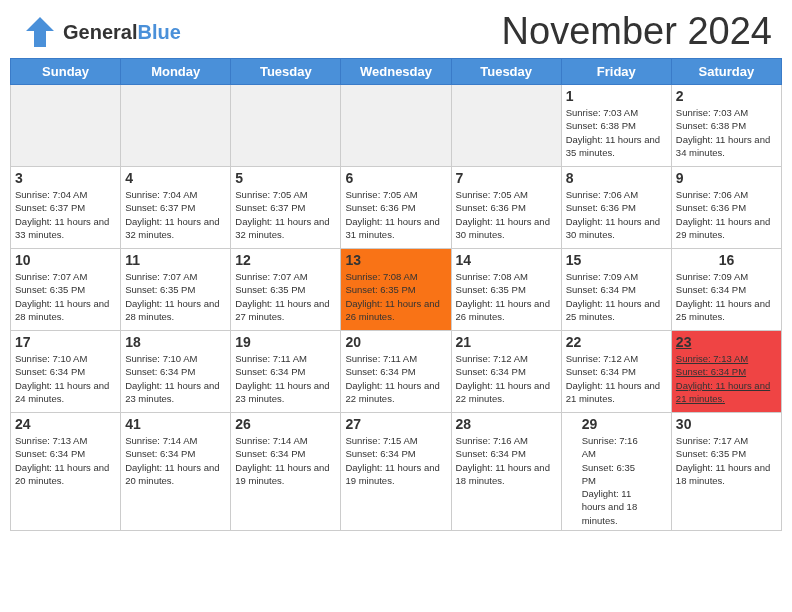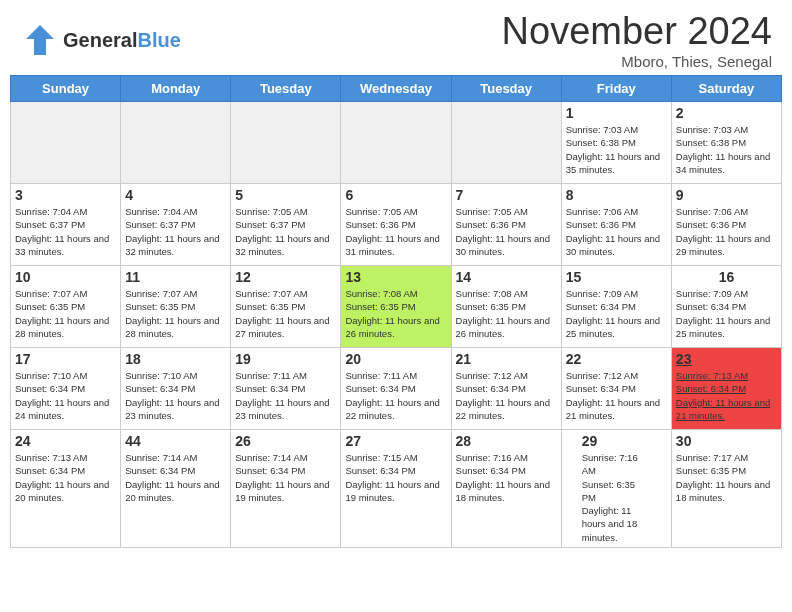--- a/index.html
+++ b/index.html
@@ -20,21 +20,20 @@
       </svg>
       <div style="line-height:1.1;">
         <div style="display:flex;">
           <span style="font-size:20px; font-weight:bold; color:#333;">General</span>
           <span style="font-size:20px; font-weight:bold; color:#4a90d9;">Blue</span>
         </div>
       </div>
     </div>
     <div style="text-align:right;">
       <div style="font-size:38px; font-weight:normal; color:#333;">November 2024</div>
-      <div style="font-size:15px; color:#555;">Mboro, Thies, Senegal</div>
     </div>
   </div>
 
   <table style="width:calc(100% - 20px); margin:0 10px; border-collapse:collapse; table-layout:fixed;">
     <thead>
       <tr>
         <th style="background:#4a90d9; color:#fff; font-size:13px; font-weight:bold; text-align:center; padding:5px 2px; border:1px solid #3a7bc8;">Sunday</th>
         <th style="background:#4a90d9; color:#fff; font-size:13px; font-weight:bold; text-align:center; padding:5px 2px; border:1px solid #3a7bc8;">Monday</th>
         <th style="background:#4a90d9; color:#fff; font-size:13px; font-weight:bold; text-align:center; padding:5px 2px; border:1px solid #3a7bc8;">Tuesday</th>
         <th style="background:#4a90d9; color:#fff; font-size:13px; font-weight:bold; text-align:center; padding:5px 2px; border:1px solid #3a7bc8;">Wednesday</th>
@@ -119,21 +118,21 @@
             <div style="font-size: 9.5px; line-height: 1.4; color: rgb(51, 51, 51); white-space: pre-line;">Sunrise: 7:07 AM
 Sunset: 6:35 PM
 Daylight: 11 hours and 28 minutes.</div>
           </td>
           <td style="border: 1px solid rgb(204, 204, 204); vertical-align: top; padding: 3px 4px; font-size: 9.5px; color: rgb(51, 51, 51); height: 82px; background: rgb(255, 255, 255);">
             <span style="font-size: 14px; font-weight: bold; display: block; margin-bottom: 2px;">12</span>
             <div style="font-size: 9.5px; line-height: 1.4; color: rgb(51, 51, 51); white-space: pre-line;">Sunrise: 7:07 AM
 Sunset: 6:35 PM
 Daylight: 11 hours and 27 minutes.</div>
           </td>
-          <td style="border: 1px solid rgb(204, 204, 204); vertical-align: top; padding: 3px 4px; font-size: 9.5px; color: rgb(51, 51, 51); height: 82px; background: #bef264;">
+          <td style="border: 1px solid rgb(204, 204, 204); vertical-align: top; padding: 3px 4px; font-size: 9.5px; color: rgb(51, 51, 51); height: 82px; background: #f97316;">
             <span style="font-size: 14px; font-weight: bold; display: block; margin-bottom: 2px;">13</span>
             <div style="font-size: 9.5px; line-height: 1.4; color: rgb(51, 51, 51); white-space: pre-line;">Sunrise: 7:08 AM
 Sunset: 6:35 PM
 Daylight: 11 hours and 26 minutes.</div>
           </td>
           <td style="border: 1px solid rgb(204, 204, 204); vertical-align: top; padding: 3px 4px; font-size: 9.5px; color: rgb(51, 51, 51); height: 82px; background: rgb(255, 255, 255);">
             <span style="font-size: 14px; font-weight: bold; display: block; margin-bottom: 2px;">14</span>
             <div style="font-size: 9.5px; line-height: 1.4; color: rgb(51, 51, 51); white-space: pre-line;">Sunrise: 7:08 AM
 Sunset: 6:35 PM
 Daylight: 11 hours and 26 minutes.</div>
@@ -196,21 +195,21 @@
           </td>
         </tr>
         <tr>
           <td style="border: 1px solid rgb(204, 204, 204); vertical-align: top; padding: 3px 4px; font-size: 9.5px; color: rgb(51, 51, 51); height: 82px; background: rgb(255, 255, 255);">
             <span style="font-size: 14px; font-weight: bold; display: block; margin-bottom: 2px;">24</span>
             <div style="font-size: 9.5px; line-height: 1.4; color: rgb(51, 51, 51); white-space: pre-line;">Sunrise: 7:13 AM
 Sunset: 6:34 PM
 Daylight: 11 hours and 20 minutes.</div>
           </td>
           <td style="border: 1px solid rgb(204, 204, 204); vertical-align: top; padding: 3px 4px; font-size: 9.5px; color: rgb(51, 51, 51); height: 82px; background: rgb(255, 255, 255);">
-            <span style="font-size: 14px; font-weight: bold; display: block; margin-bottom: 2px;">44</span>
+            <span style="font-size: 14px; font-weight: bold; display: block; margin-bottom: 2px;">41</span>
             <div style="font-size: 9.5px; line-height: 1.4; color: rgb(51, 51, 51); white-space: pre-line;">Sunrise: 7:14 AM
 Sunset: 6:34 PM
 Daylight: 11 hours and 20 minutes.</div>
           </td>
           <td style="border: 1px solid rgb(204, 204, 204); vertical-align: top; padding: 3px 4px; font-size: 9.5px; color: rgb(51, 51, 51); height: 82px; background: rgb(255, 255, 255);">
             <span style="font-size: 14px; font-weight: bold; display: block; margin-bottom: 2px;">26</span>
             <div style="font-size: 9.5px; line-height: 1.4; color: rgb(51, 51, 51); white-space: pre-line;">Sunrise: 7:14 AM
 Sunset: 6:34 PM
 Daylight: 11 hours and 19 minutes.</div>
           </td>

